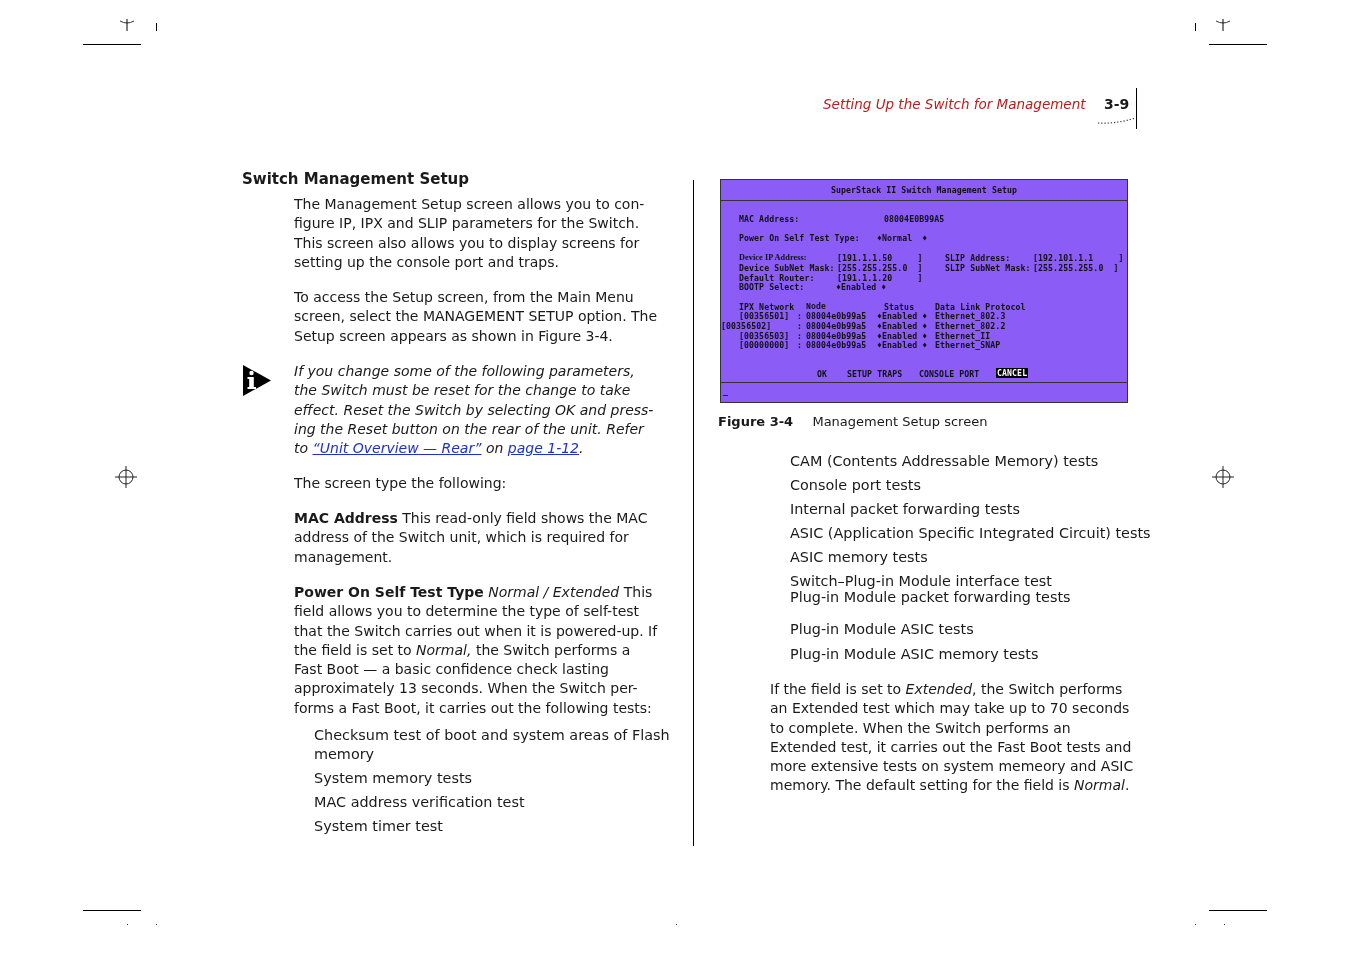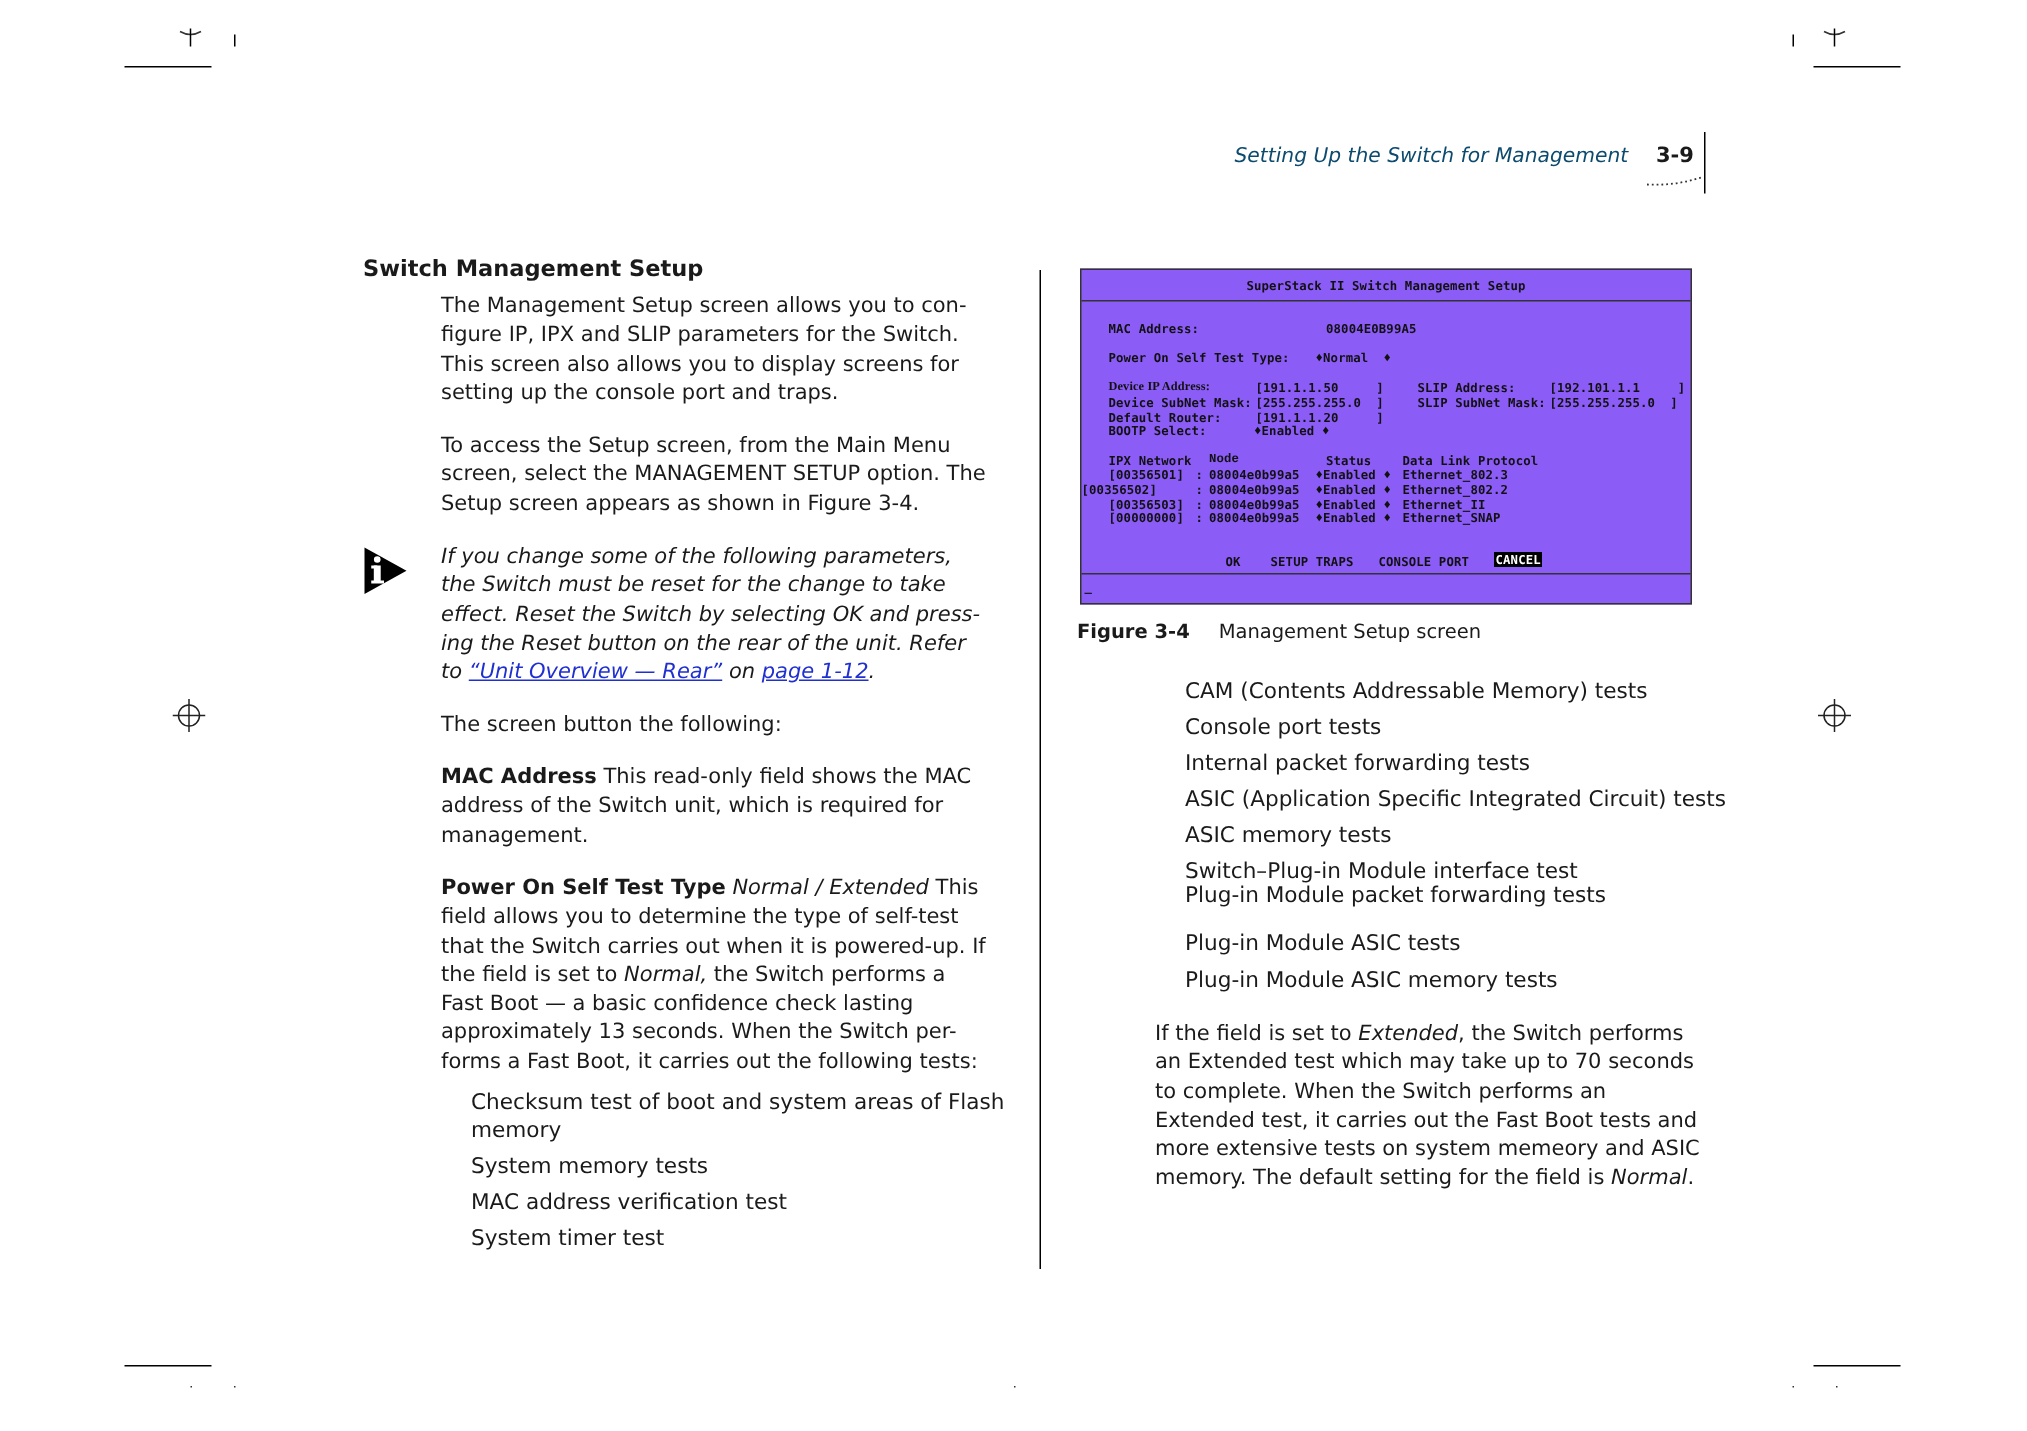--- a/index.html
+++ b/index.html
@@ -7,21 +7,21 @@
          font-family:"DejaVu Sans", sans-serif; color:#1a1a1a; }
   .abs { position:absolute; }
   .mark-line { position:absolute; height:1px; background:#000; }
   .tick { position:absolute; width:1px; background:#000; }
   .dot { position:absolute; width:1px; height:1px; background:#333; }
   .body-text { font-size:14px; line-height:19.3px; color:#1a1a1a; }
   .body-text p { margin:0; }
   .b { font-weight:bold; }
   .i { font-style:italic; }
   .link { color:#1f2fd0; text-decoration:underline; }
-  .header-title { font-style:italic; font-size:13.5px; color:#0c4a6e; }
+  .header-title { font-style:italic; font-size:13.5px; color:#b91c1c; }
   .page-num { font-weight:bold; font-size:14px; }
   .section-head { font-weight:bold; font-size:15px; }
   .list-item { font-size:14.4px; line-height:19px; }
   .col-rule { position:absolute; width:1px; background:#000; }
   .term { position:absolute; border:1px solid #333; background:#8b5cf6; font-family:"DejaVu Sans Mono", monospace;
           font-size:8.2px; font-weight:bold; color:#111; letter-spacing:0.1px; }
   .term .row { position:absolute; white-space:pre; }
   .term .title-bar { position:absolute; left:0; right:0; top:0; height:20px; border-bottom:1px solid #333; }
   .term .status-bar { position:absolute; left:0; right:0; bottom:0; height:19px; border-top:1px solid #333; }
   .term .btn { position:absolute; white-space:pre; }
@@ -105,21 +105,21 @@
 </svg>
 
 <div class="abs body-text i" style="left:294px; top:362px; width:380px;">
   <p>If you change some of the following parameters,</p>
   <p>the Switch must be reset for the change to take</p>
   <p>effect. Reset the Switch by selecting OK and press-</p>
   <p>ing the Reset button on the rear of the unit. Refer</p>
   <p><span>to </span><span class="link">“Unit Overview — Rear”</span><span> on </span><span class="link">page 1-12</span><span>.</span></p>
 </div>
 
-<div class="abs body-text" style="left:294px; top:474px;">The screen button the following:</div>
+<div class="abs body-text" style="left:294px; top:474px;">The screen type the following:</div>
 
 <div class="abs body-text" style="left:294px; top:509px; width:380px;">
   <p><span class="b">MAC Address</span><span> This read-only field shows the MAC</span></p>
   <p>address of the Switch unit, which is required for</p>
   <p>management.</p>
 </div>
 
 <div class="abs body-text" style="left:294px; top:583px; width:390px;">
   <p><span class="b">Power On Self Test Type</span> <span class="i">Normal / Extended</span><span> This</span></p>
   <p>field allows you to determine the type of self-test</p>

